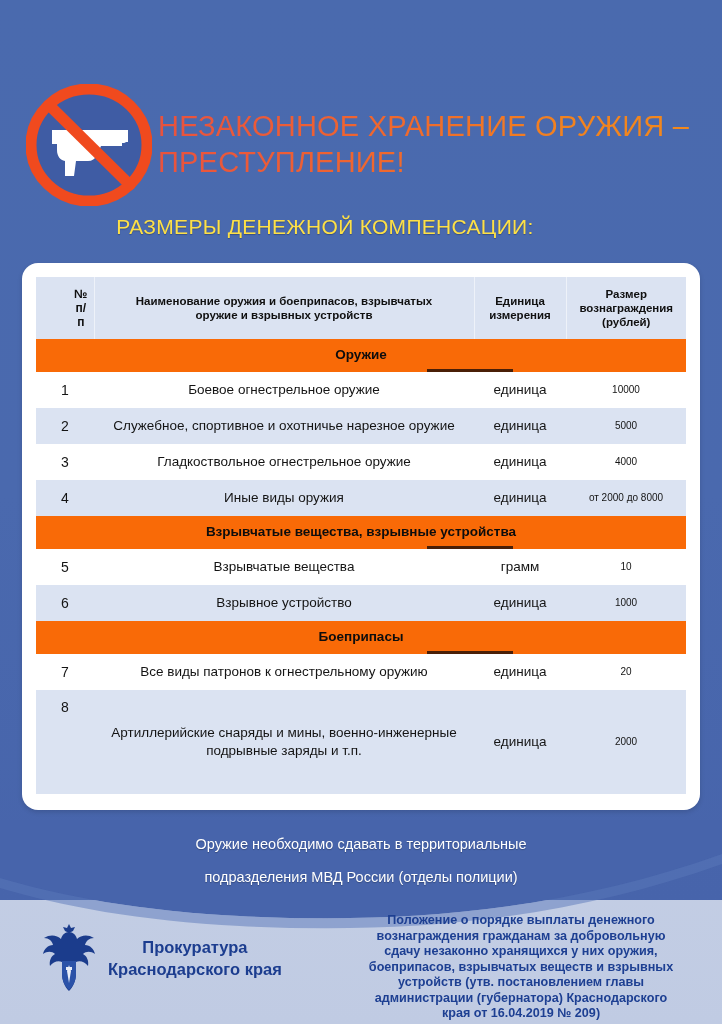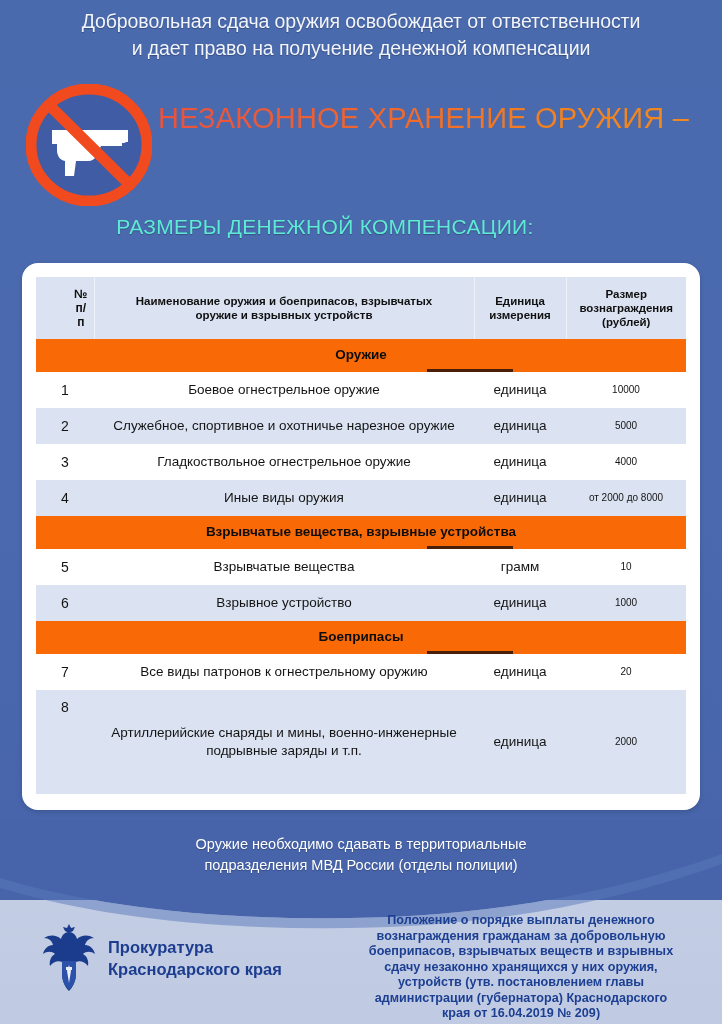--- a/index.html
+++ b/index.html
@@ -57,21 +57,21 @@
   .sign {
     position: absolute;
     left: 26px; top: 84px;
     width: 126px; height: 122px;
     z-index: 6;
   }
 
   
   .crime {
     position: absolute;
-    left: 158px; top: 100px;
+    left: 158px; top: 108px;
     width: 552px;
     z-index: 6;
     font-size: 29px;
     line-height: 36px;
     font-weight: 400;
     letter-spacing: 0.2px;
     background: linear-gradient(100deg, #e8523f 0%, #ec5c37 22%, #f06c2b 48%, #f2821f 72%, #f38a1b 100%);
     -webkit-background-clip: text;
     background-clip: text;
     color: transparent;
@@ -79,21 +79,21 @@
   }
   .crime .l2 { display: block; }
 
   
   .sec-title {
     position: absolute;
     left: 0; top: 215px;
     width: 650px;
     z-index: 5;
     text-align: center;
-    color: #5eead4;
+    color: #fde047;
     font-size: 21px;
     font-weight: 400;
     letter-spacing: 0.3px;
     text-shadow: 0 1px 1px rgba(0,0,0,0.25);
   }
 
   
   .card {
     position: absolute;
     left: 22px; top: 263px;
@@ -171,41 +171,42 @@
     left: 0; top: 834px;
     width: 722px;
     z-index: 6;
     text-align: center;
     color: #ffffff;
     font-size: 14.5px;
     font-weight: normal;
     line-height: 21px;
     text-shadow: 0 1px 1px rgba(0,0,0,0.25);
   }
-  .note .l2 { display: block; }
+  .note .l2 { display: block; margin-top: 12px; }
 
   
   .footer {
     position: absolute;
     left: 0; top: 905px;
     width: 722px; height: 119px;
     z-index: 6;
   }
   .emblem {
     position: absolute;
     left: 38px; top: 16px;
     width: 62px; height: 74px;
   }
   .proc-name {
     position: absolute;
     left: 108px; top: 31px;
     color: #1c3d8f;
     font-size: 16.5px;
     font-weight: bold;
     line-height: 22px;
+    text-align: center;
   }
   .proc-name .l2 { display: block; }
   .legal {
     position: absolute;
     left: 330px; top: 8px;
     width: 382px;
     text-align: center;
     color: #1d3f92;
     font-size: 12.6px;
     font-weight: bold;
@@ -219,39 +220,36 @@
 <div id="poster">
 
   <div class="bg-footer"></div>
   <div class="bg-blue"></div>
 
   <svg class="wave" viewBox="0 0 722 120" preserveAspectRatio="none">
     <path d="M0,0 L722,0 L722,34 C560,92 400,104 240,96 C140,91 60,76 0,58 Z" fill="#4764ab"></path>
     <path d="M0,58 C60,76 140,91 240,96 C400,104 560,92 722,34 L722,44 C560,102 400,114 240,106 C140,101 60,86 0,68 Z" fill="#5a78ba" opacity="0.5"></path>
   </svg>
 
-  <div class="top-head">
-    <span>Добровольная сдача оружия освобождает от ответственности</span>
-    <span class="l2">и дает право на получение денежной компенсации</span>
-  </div>
 
   <svg class="sign" viewBox="0 0 126 122">
     <ellipse cx="63" cy="61" rx="58" ry="56" fill="#3f5ca4"></ellipse>
     <ellipse cx="63" cy="61" rx="58" ry="56" fill="none" stroke="#f04a1e" stroke-width="11"></ellipse>
     <g fill="#ffffff">
       <path d="M26,46 L26,60 L31,60 L31,66 C31,72 34,76 39,77 L39,92 L48,92 L50,77 L62,77
                C66,77 69,75 71,71 L75,62 L96,62 L96,58 L102,58 L102,46 Z"></path>
       <rect x="27" y="47" width="73" height="12" rx="2"></rect>
       <path d="M33,60 L52,60 L49,76 L42,76 C36,76 33,71 33,65 Z"></path>
     </g>
     <line x1="23" y1="21" x2="104" y2="101" stroke="#f04a1e" stroke-width="11" stroke-linecap="round"></line>
   </svg>
 
   <div class="crime">
     <span>НЕЗАКОННОЕ ХРАНЕНИЕ ОРУЖИЯ –</span>
+    <span class="l2">ПРЕСТУПЛЕНИЕ!</span>
   </div>
 
   <div class="sec-title">РАЗМЕРЫ ДЕНЕЖНОЙ КОМПЕНСАЦИИ:</div>
 
   <div class="card">
     <table class="comp">
       <colgroup>
         <col class="c-no">
           <col class="c-name">
           <col class="c-unit">
@@ -364,22 +362,22 @@
     </svg>
 
     <div class="proc-name">
       <span>Прокуратура</span>
       <span class="l2">Краснодарского края</span>
     </div>
 
     <div class="legal">
       <span>Положение о порядке выплаты денежного</span>
       <span>вознаграждения гражданам за добровольную</span>
+      <span>сдачу незаконно хранящихся у них оружия,</span>
       <span>боеприпасов, взрывчатых веществ и взрывных</span>
-      <span>сдачу незаконно хранящихся у них оружия,</span>
       <span>устройств (утв. постановлением главы</span>
       <span>администрации (губернатора) Краснодарского</span>
       <span>края от 16.04.2019 № 209)</span>
     </div>
 
   </div>
 
 </div>
 
 </body></html>

